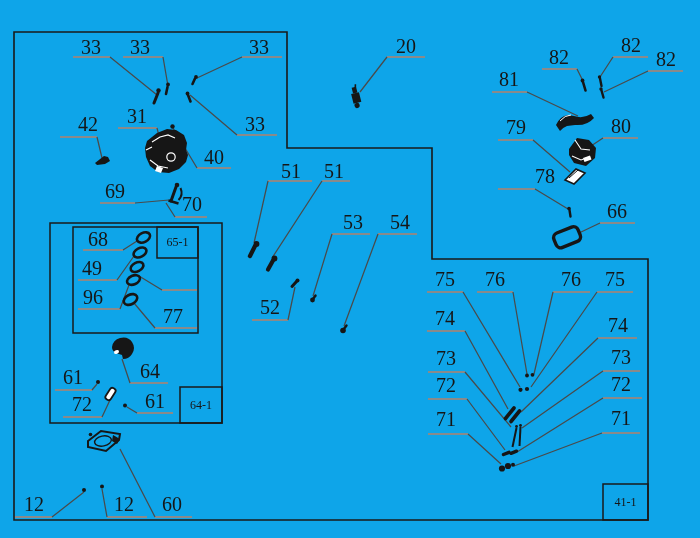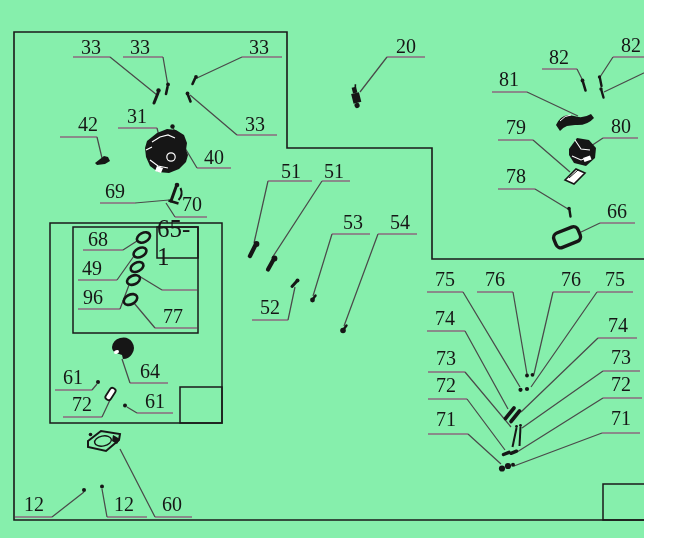--- a/index.html
+++ b/index.html
@@ -1,22 +1,22 @@
 <!DOCTYPE html>
 <html><head>
 <meta charset="utf-8">
 <style>
   html,body{margin:0;padding:0;background:#fff;}
-  .stage{position:relative;width:644px;height:538px;background:#86efac;overflow:hidden;
+  .stage{position:relative;width:700px;height:538px;background:#0ea5e9;overflow:hidden;
          font-family:"Liberation Serif",serif;}
   .stage svg{position:absolute;left:0;top:0;}
   .co{position:absolute;transform:translateX(-50%);font-size:20px;line-height:1;
       color:#161616;white-space:nowrap;letter-spacing:0px;}
   .inset{position:absolute;display:flex;align-items:center;justify-content:center;
-         font-size:25px;color:#161616;}
+         font-size:12px;color:#161616;}
 </style>
 </head>
 <body>
 
 <div class="stage">
 
 <svg width="700" height="538" viewBox="0 0 700 538">
 
   <g>
     <path d="M14,32 H287 V148 H432 V259 H648 V520 H14 Z" fill="none" stroke="#1a1a1a" stroke-width="1.6"></path>
@@ -204,21 +204,21 @@
   <span class="co" style="left:214px;top:147px">40</span>
   <span class="co" style="left:115px;top:181px">69</span>
   <span class="co" style="left:192px;top:194px">70</span>
   <span class="co" style="left:406px;top:36px">20</span>
   <span class="co" style="left:559px;top:47px">82</span>
   <span class="co" style="left:631px;top:35px">82</span>
   <span class="co" style="left:666px;top:49px">82</span>
   <span class="co" style="left:509px;top:69px">81</span>
   <span class="co" style="left:516px;top:117px">79</span>
   <span class="co" style="left:621px;top:116px">80</span>
-  <span class="co" style="left:516px;top:166px">78</span>
+  <span class="co" style="left:545px;top:166px">78</span>
   <span class="co" style="left:617px;top:201px">66</span>
   <span class="co" style="left:291px;top:161px">51</span>
   <span class="co" style="left:334px;top:161px">51</span>
   <span class="co" style="left:270px;top:297px">52</span>
   <span class="co" style="left:353px;top:212px">53</span>
   <span class="co" style="left:400px;top:212px">54</span>
   <span class="co" style="left:98px;top:229px">68</span>
   <span class="co" style="left:92px;top:258px">49</span>
   <span class="co" style="left:93px;top:287px">96</span>
   <span class="co" style="left:173px;top:306px">77</span>
@@ -236,14 +236,16 @@
   <span class="co" style="left:445px;top:308px">74</span>
   <span class="co" style="left:618px;top:315px">74</span>
   <span class="co" style="left:446px;top:348px">73</span>
   <span class="co" style="left:621px;top:347px">73</span>
   <span class="co" style="left:446px;top:375px">72</span>
   <span class="co" style="left:621px;top:374px">72</span>
   <span class="co" style="left:446px;top:409px">71</span>
   <span class="co" style="left:621px;top:408px">71</span>
 
   <div class="inset" style="left:157px;top:227px;width:41px;height:31px">65-1</div>
+  <div class="inset" style="left:180px;top:387px;width:42px;height:36px">64-1</div>
+  <div class="inset" style="left:603px;top:484px;width:45px;height:36px">41-1</div>
 
 </div>
 
 </body></html>

